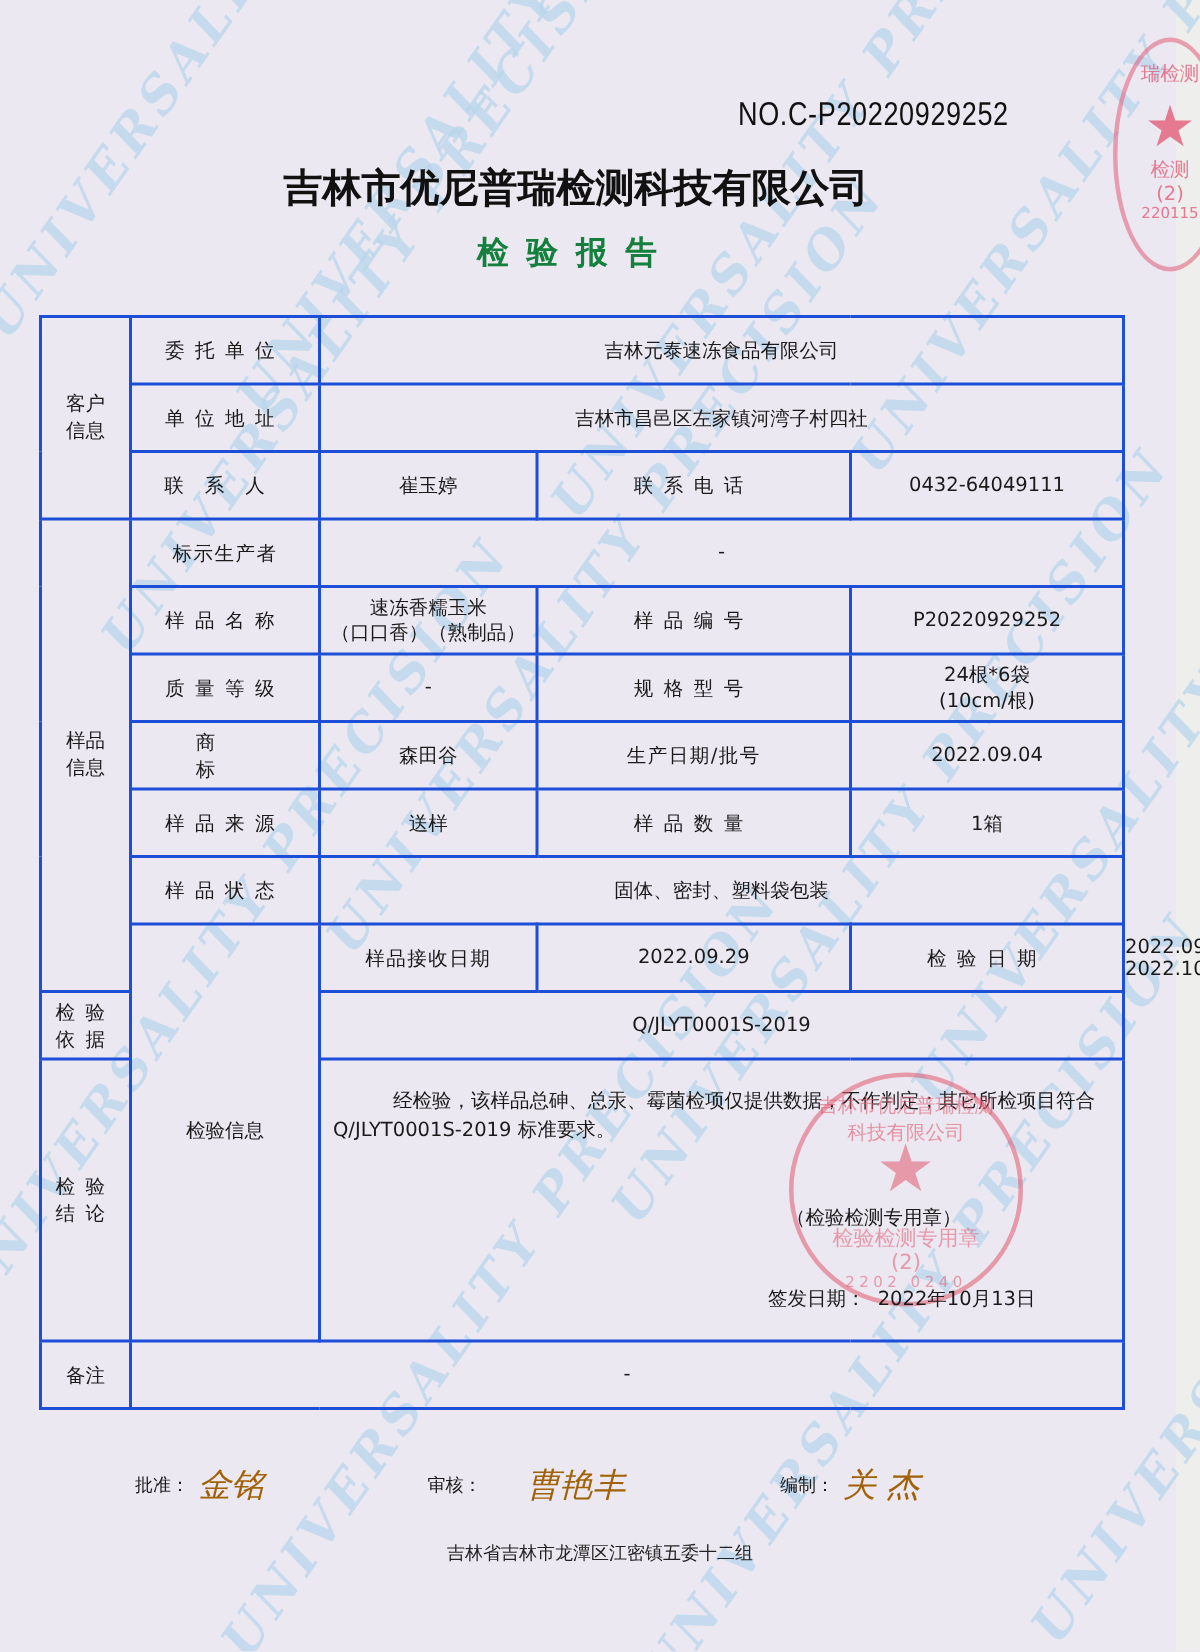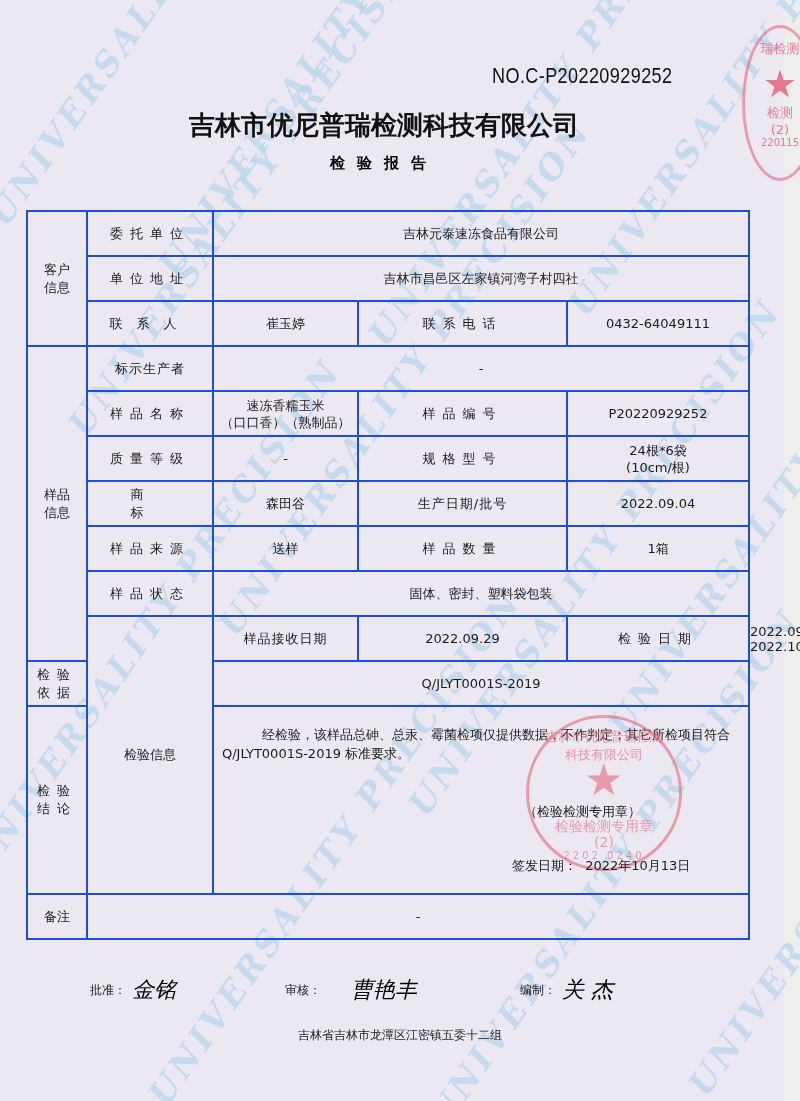--- a/index.html
+++ b/index.html
@@ -16,21 +16,21 @@
     transform:rotate(-55deg); transform-origin:left top; white-space:nowrap;
   }
   .report-no {
     position:absolute; left:492px; top:63px; font-family:"Liberation Sans Narrow","Liberation Sans", sans-serif;
     font-size:22px; transform:scaleX(0.82); transform-origin:left; letter-spacing:0.5px; color:#111;
   }
   .company {
     position:absolute; left:0; width:768px; top:108px; text-align:center; font-size:26px; font-weight:bold; color:#111;
   }
   .report-title {
-    position:absolute; left:0; width:768px; top:154px; text-align:center; font-size:15px; letter-spacing:12px; font-weight:bold; color:#000000;
+    position:absolute; left:0; width:768px; top:154px; text-align:center; font-size:21px; letter-spacing:12px; font-weight:bold; color:#15803d;
   }
   .side-stamp {
     position:absolute; left:742px; top:25px; width:70px; height:150px; border:3px solid rgba(226,92,120,0.55); border-radius:50%;
     color:rgba(226,92,120,0.8); font-size:13px; text-align:center;
   }
   .side-stamp .star { font-size:38px; line-height:40px; margin-top:30px; }
   table.report {
     position:absolute; left:26px; top:210px; width:722px; border-collapse:collapse; table-layout:fixed;
   }
   table.report td {
@@ -49,21 +49,21 @@
   }
   .seal-star { position:absolute; left:55px; top:36px; font-size:44px; color:rgba(226,88,110,0.55); }
   .seal-arc { position:absolute; left:12px; top:10px; width:126px; text-align:center; font-size:13px; color:rgba(226,88,110,0.6); }
   .seal-bottom { position:absolute; left:0; width:150px; top:100px; text-align:center; font-size:14px; color:rgba(226,88,110,0.55); line-height:16px; }
   .seal-code { position:absolute; left:0; width:150px; top:132px; text-align:center; font-size:10px; color:rgba(226,88,110,0.55); letter-spacing:3px; }
   .seal-use { position:absolute; left:310px; top:96px; font-size:13px; }
   .issue-date { position:absolute; left:298px; top:150px; font-size:13px; }
   .signatures { position:absolute; top:975px; left:0; width:770px; height:40px; font-size:12px; }
   .sig { position:absolute; display:flex; align-items:center; }
   .sig .sig-label { font-size:12px; }
-  .sig .sig-hand { font-family:"DejaVu Serif", serif; font-style:italic; font-size:22px; margin-left:6px; color:#000000; }
+  .sig .sig-hand { font-family:"DejaVu Serif", serif; font-style:italic; font-size:22px; margin-left:6px; color:#a16207; }
   .footer { position:absolute; left:0; width:800px; top:1027px; text-align:center; font-size:12px; line-height:17px; color:#222; }
 </style>
 </head>
 <body>
 
 <div class="edge-strip"></div>
 
 <div class="watermark">
   <div class="wm-word" style="left:-20px; top:210px;">UNIVERSALITY PRECISION</div>
   <div class="wm-word" style="left:60px;  top:420px;">UNIVERSALITY PRECISION</div>

